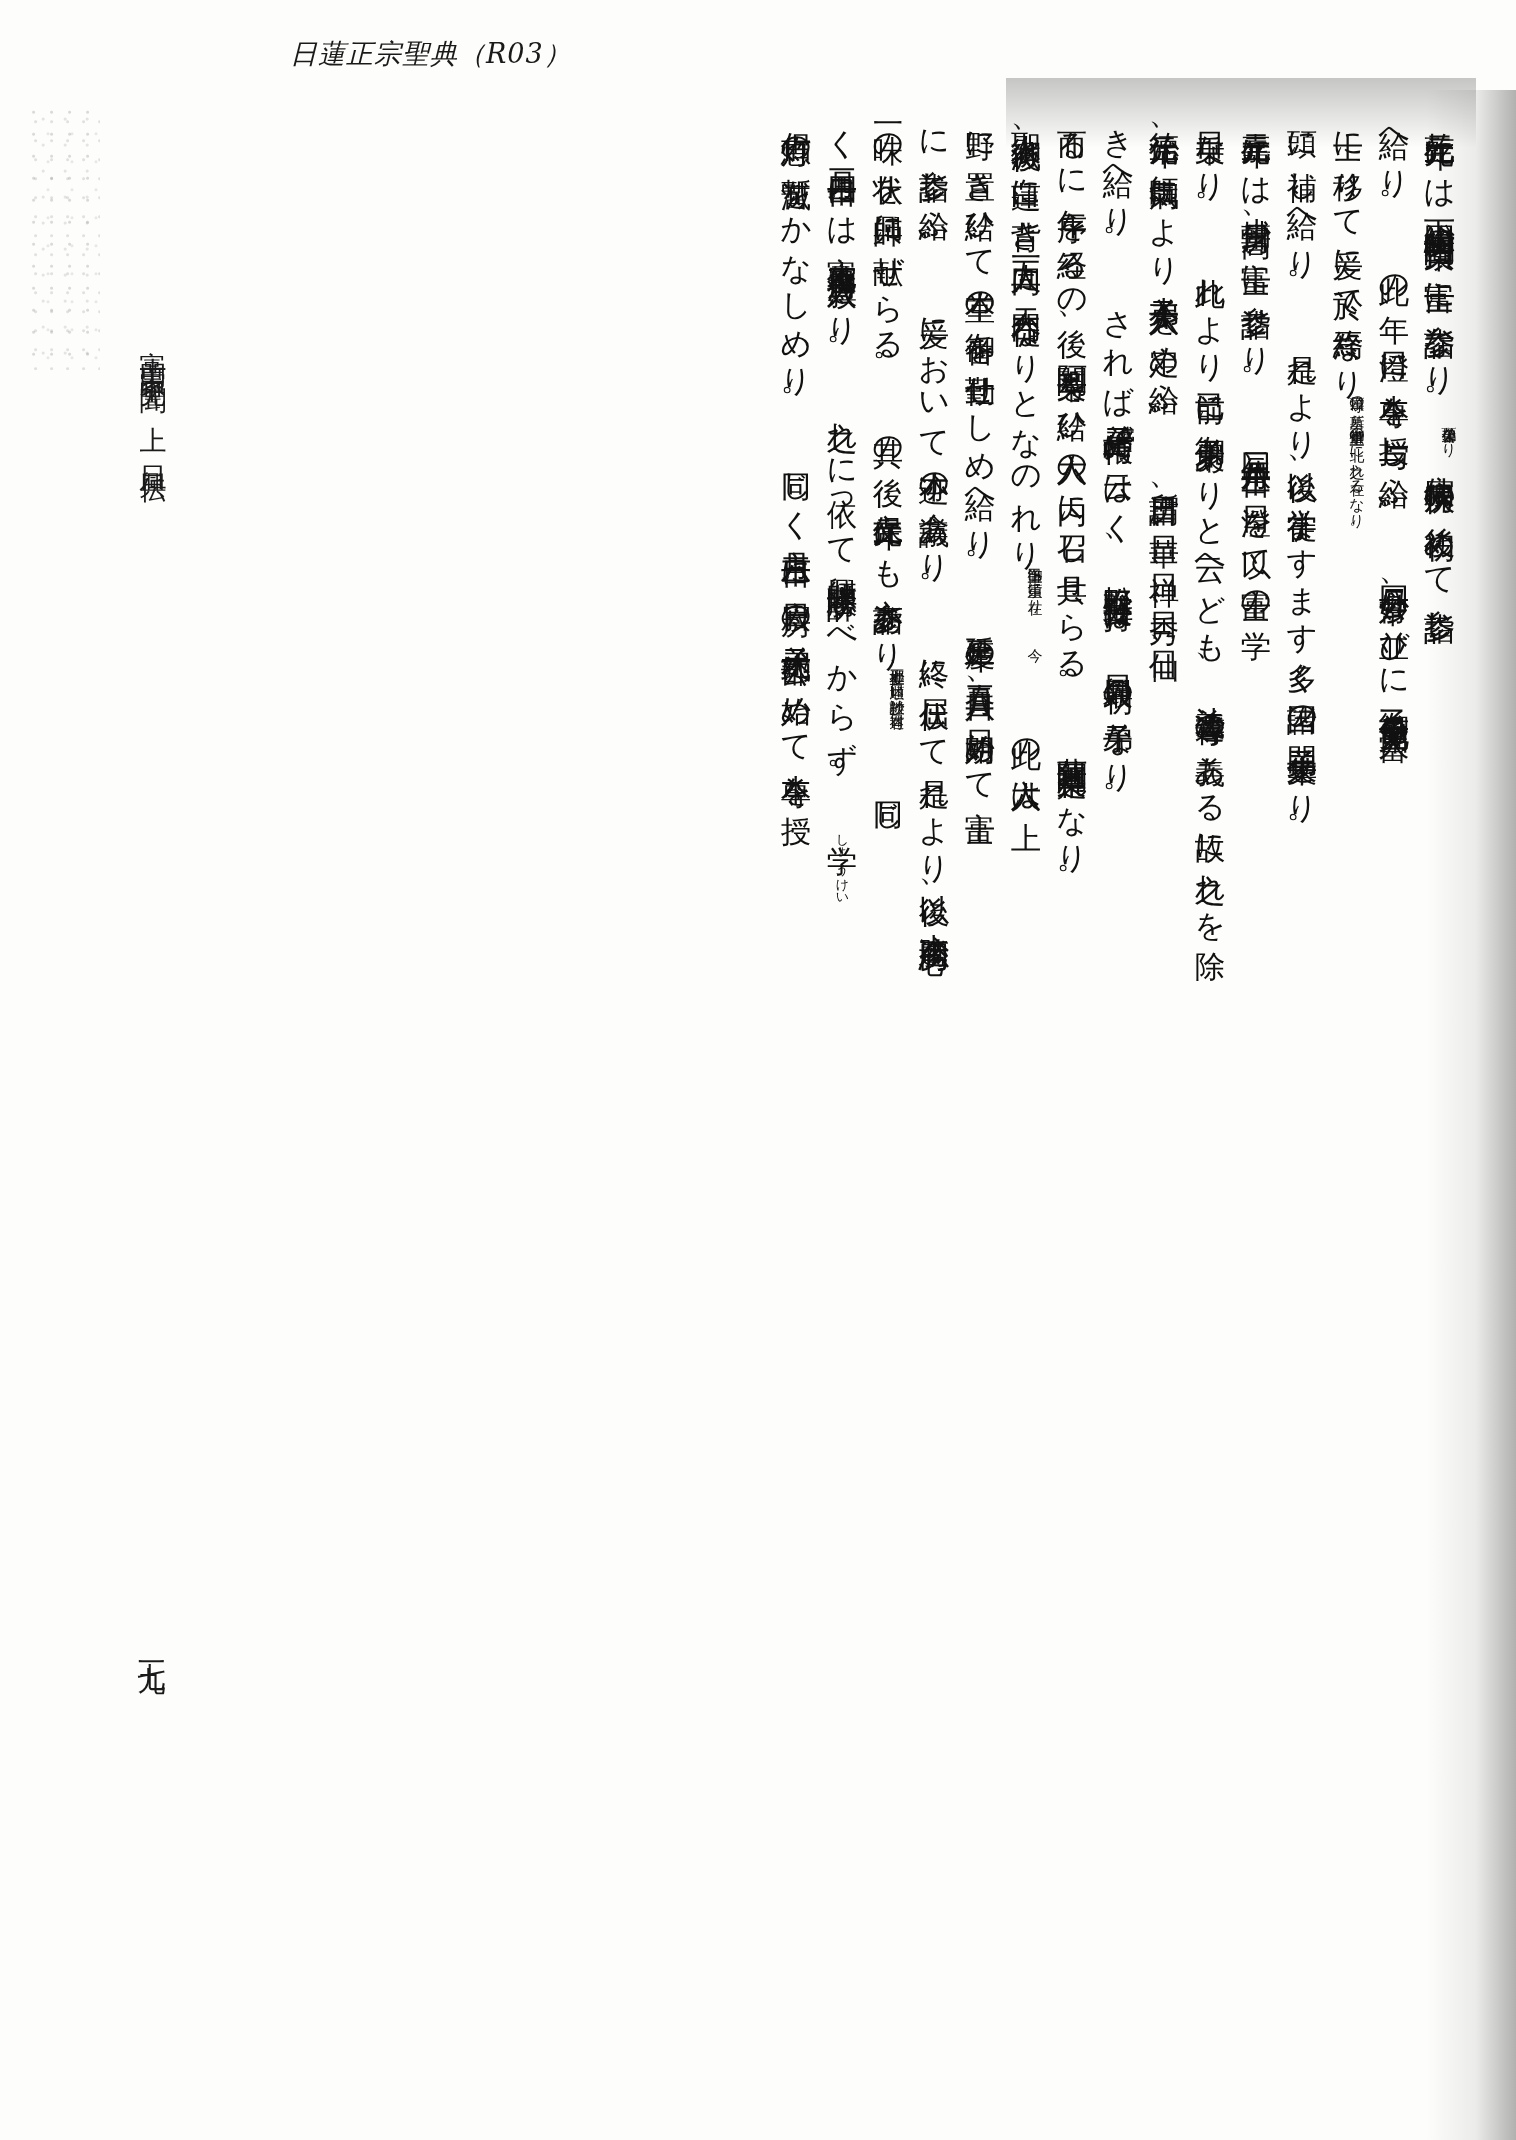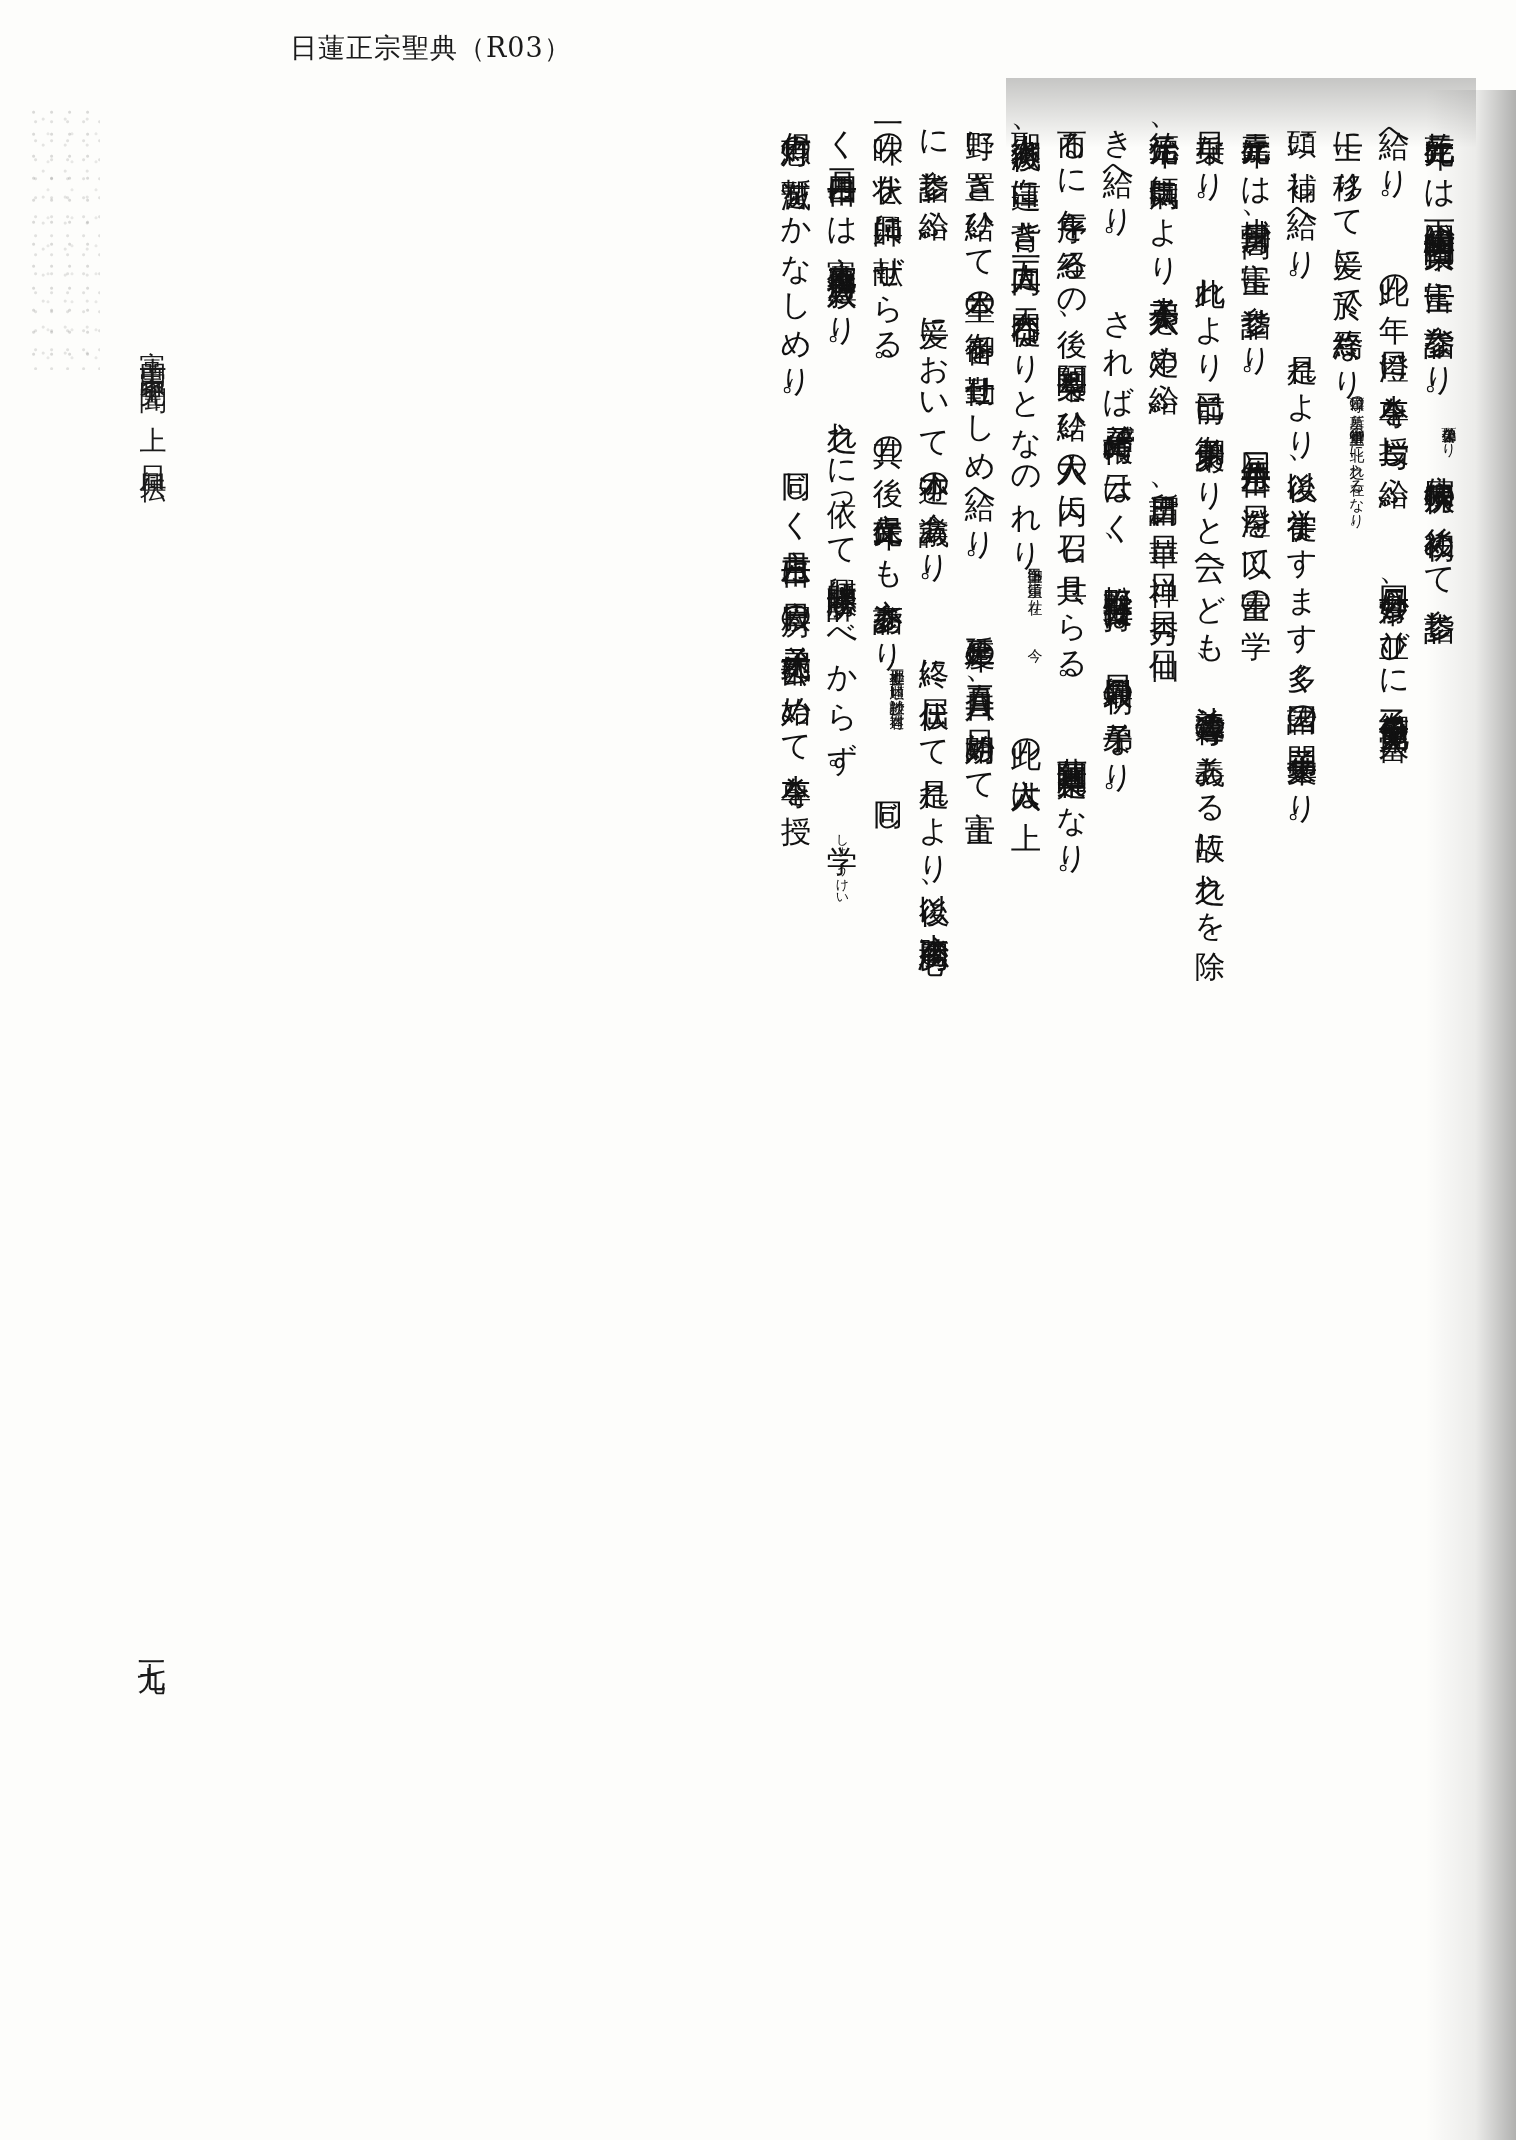--- a/index.html
+++ b/index.html
@@ -19,26 +19,27 @@
   
   .page {
     position: absolute;
     inset: 0;
     background: #fdfdfb;
   }
 
   
   .header-title {
     position: absolute;
-    top: 30px;
+    top: 36px;
     left: 290px;
     font-size: 27px;
     letter-spacing: 1px;
     color: #1a1a1a;
     white-space: nowrap;
+    font-style: italic;
   }
 
   
   .running-head {
     position: absolute;
     left: 135px;
     top: 330px;
     writing-mode: vertical-rl;
     text-orientation: upright;
     font-size: 27px;

